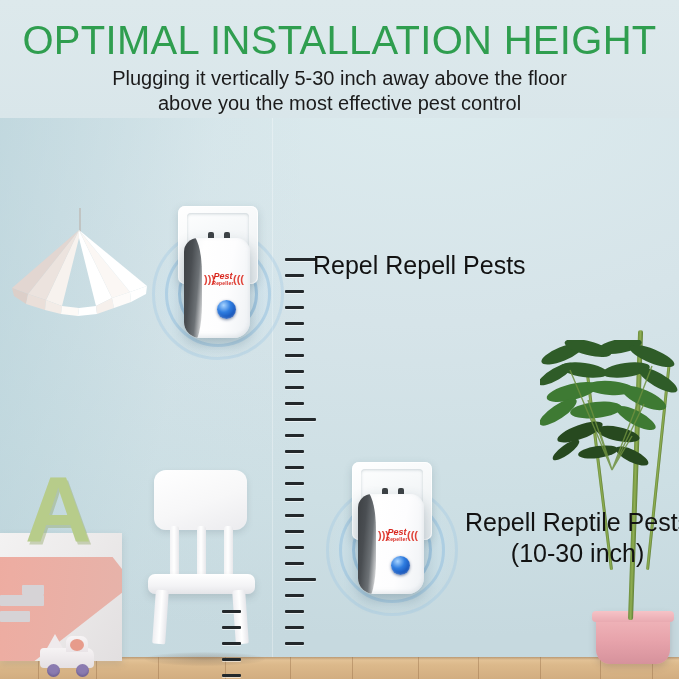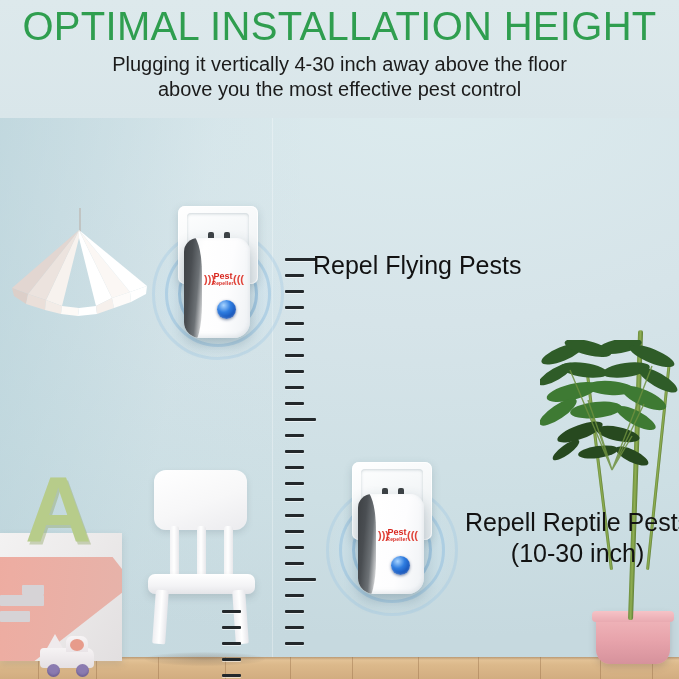--- a/index.html
+++ b/index.html
@@ -25,21 +25,21 @@
     position: absolute;
     left: 0; top: 0;
     width: 679px;
     height: 118px;
     background: linear-gradient(180deg, #dde9ec 0%, #d9e6ea 100%);
     z-index: 40;
     text-align: center;
   }
   .title {
     margin: 0;
-    padding-top: 4px;
+    padding-top: 18px;
     font-size: 40px;
     line-height: 44px;
     font-weight: 400;
     letter-spacing: 0.3px;
     color: #2f9e4f;
     font-family: "Liberation Sans", sans-serif;
     white-space: nowrap;
   }
   .subtitle {
     margin: 0;
@@ -188,21 +188,21 @@
   .logo {
     position: absolute;
     left: 36%;
     text-align: center;
     color: #d8271f;
     font-family: "Liberation Sans", sans-serif;
     font-weight: bold;
     line-height: 1.0;
     white-space: nowrap;
   }
-  .logo .brand { display: block; }
+  .logo .brand { display: block; font-style: italic; }
   .logo .sub { display: block; letter-spacing: 0.2px; }
   .logo-waves {
     position: absolute;
     top: 0;
     color: #e0443a;
     font-weight: bold;
     line-height: 1;
   }
   .led {
     position: absolute;
@@ -559,21 +559,21 @@
     </div>
   <div class="ruler" id="ruler-secondary" style="left:222px; top:610px; width:34px; height:80px;">
       <div class="tick short" style="top: 0px;"></div>
       <div class="tick short" style="top: 16px;"></div>
       <div class="tick short" style="top: 32px;"></div>
       <div class="tick short" style="top: 48px;"></div>
       <div class="tick short" style="top: 64px;"></div>
     </div>
 
   <div class="callout upper" style="left:313px; top:250px;">
-    <span class="l1">Repel Flying Pests</span>
+    <span class="l1">Repel Repell Pests</span>
   </div>
 
   <div class="callout lower" style="left:465px; top:507px;">
     <span class="l1">Repell Reptile Pests</span>
     <span class="l2">(10-30 inch)</span>
   </div>
 
   <div class="floor"></div>
   <div class="floor-shadowline"></div>
   <div id="planks">
@@ -586,18 +586,18 @@
       <div class="plank" style="left: 418px;"></div>
       <div class="plank" style="left: 478px;"></div>
       <div class="plank" style="left: 540px;"></div>
       <div class="plank" style="left: 600px;"></div>
       <div class="plank" style="left: 652px;"></div>
     </div>
 
   <div class="header-band">
     <h1 class="title">OPTIMAL INSTALLATION HEIGHT</h1>
     <p class="subtitle">
-      <span class="subtitle-line">Plugging it vertically 4-30 inch away above the floor</span>
+      <span class="subtitle-line">Plugging it vertically 5-30 inch away above the floor</span>
       <span class="subtitle-line">above you the most effective pest control</span>
     </p>
   </div>
 
 </div>
 
 </body></html>

